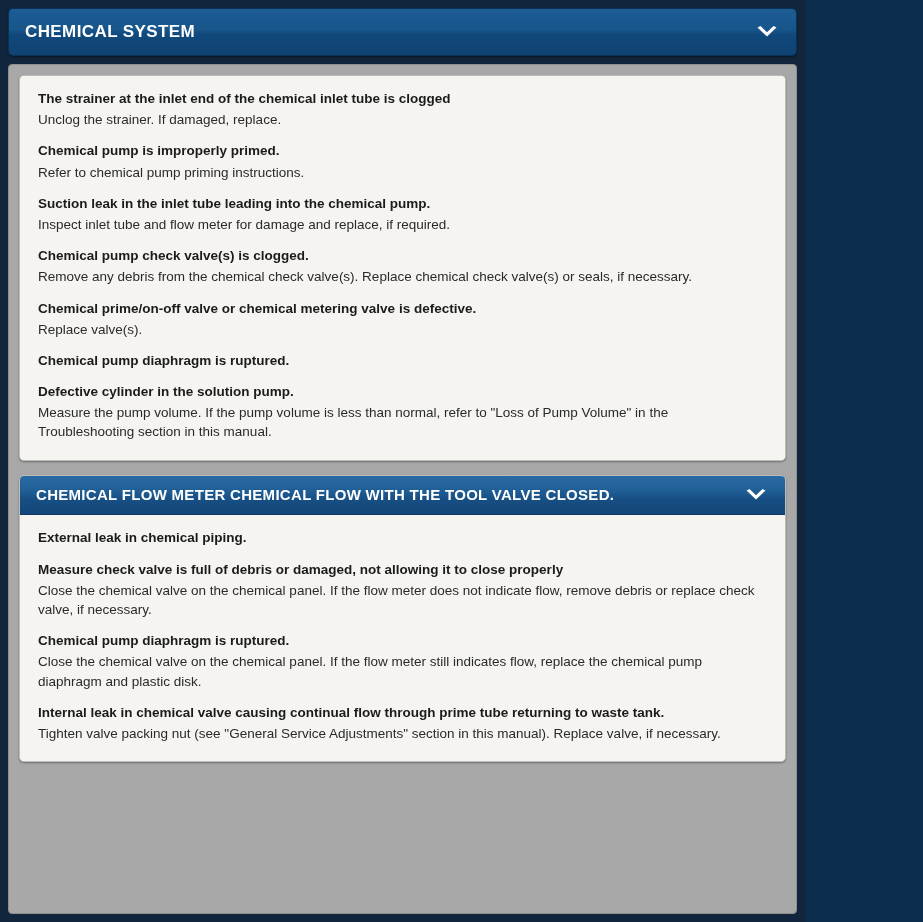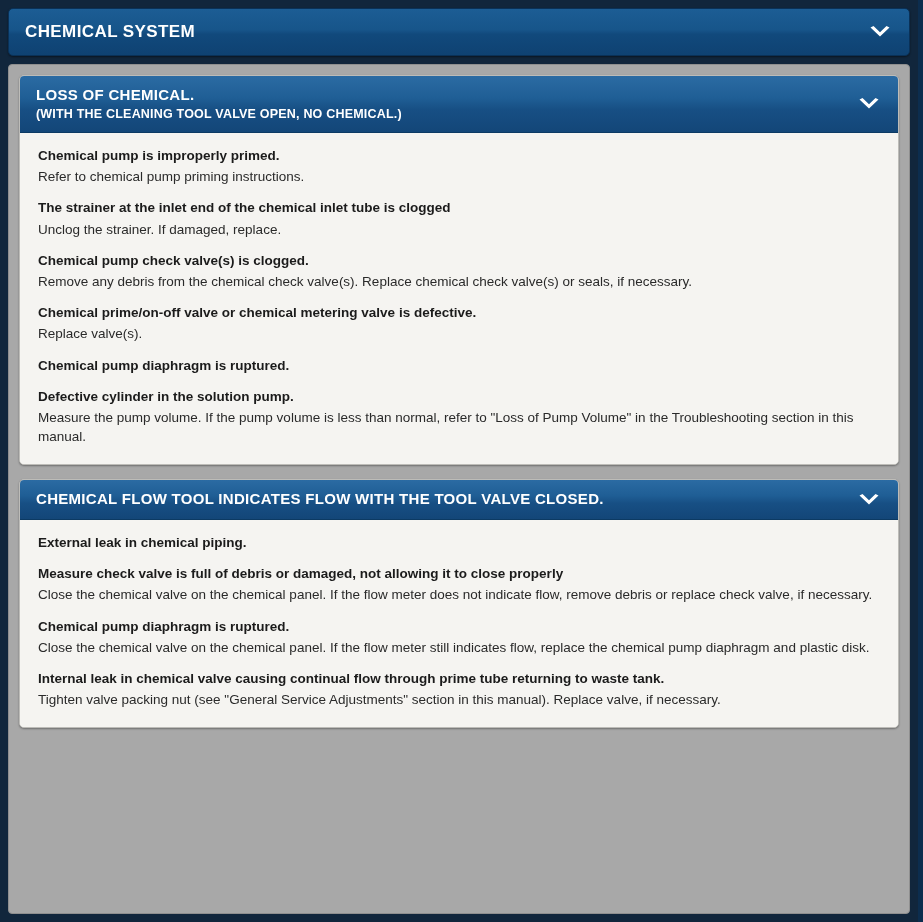--- a/index.html
+++ b/index.html
@@ -8,21 +8,21 @@
   }
   body {
     width: 923px;
     height: 922px;
     background: #0c2d4e;
     font-family: "Liberation Sans", sans-serif;
     overflow: hidden;
   }
 
   .page {
-    width: 918px;
+    width: 805px;
     height: 922px;
     box-sizing: border-box;
     background: #11263c;
     padding: 8px;
     display: flex;
     flex-direction: column;
   }
 
   
   .system-header {
@@ -129,78 +129,73 @@
     <span class="chevron">
       <svg width="22" height="14" viewBox="0 0 22 14" xmlns="http://www.w3.org/2000/svg">
         <path d="M1.5 2.5 L11 11.5 L20.5 2.5 L17.5 1 L11 7.2 L4.5 1 Z" fill="#ffffff"></path>
       </svg>
     </span>
   </div>
 
   <div class="body-area">
 
     <div class="panel">
+      <div class="panel-body">
+        <div class="item">
+          <div class="cause">The strainer at the inlet end of the chemical inlet tube is clogged</div>
+          <div class="remedy">Unclog the strainer. If damaged, replace.</div>
+        </div>
+        <div class="item">
+          <div class="cause">Chemical pump is improperly primed.</div>
+          <div class="remedy">Refer to chemical pump priming instructions.</div>
+        </div>
+        <div class="item">
+          <div class="cause">Suction leak in the inlet tube leading into the chemical pump.</div>
+          <div class="remedy">Inspect inlet tube and flow meter for damage and replace, if required.</div>
+        </div>
+        <div class="item">
+          <div class="cause">Chemical pump check valve(s) is clogged.</div>
+          <div class="remedy">Remove any debris from the chemical check valve(s). Replace chemical check valve(s) or seals, if necessary.</div>
+        </div>
+        <div class="item">
+          <div class="cause">Chemical prime/on-off valve or chemical metering valve is defective.</div>
+          <div class="remedy">Replace valve(s).</div>
+        </div>
+        <div class="item">
+          <div class="cause">Chemical pump diaphragm is ruptured.</div>
+        </div>
+        <div class="item">
+          <div class="cause">Defective cylinder in the solution pump.</div>
+          <div class="remedy">Measure the pump volume. If the pump volume is less than normal, refer to "Loss of Pump Volume" in the Troubleshooting section in this manual.</div>
+        </div>
+      </div>
+    </div>
+
+    <div class="panel">
       <div class="panel-header">
-        <div class="ph-title">LOSS OF CHEMICAL.</div>
-        <div class="ph-sub">(WITH THE CLEANING TOOL VALVE OPEN, NO CHEMICAL.)</div>
+        <div class="ph-title">CHEMICAL FLOW METER CHEMICAL FLOW WITH THE TOOL VALVE CLOSED.</div>
         <span class="chevron">
           <svg width="22" height="14" viewBox="0 0 22 14" xmlns="http://www.w3.org/2000/svg">
             <path d="M1.5 2.5 L11 11.5 L20.5 2.5 L17.5 1 L11 7.2 L4.5 1 Z" fill="#ffffff"></path>
           </svg>
         </span>
       </div>
       <div class="panel-body">
         <div class="item">
-          <div class="cause">Chemical pump is improperly primed.</div>
-          <div class="remedy">Refer to chemical pump priming instructions.</div>
-        </div>
-        <div class="item">
-          <div class="cause">The strainer at the inlet end of the chemical inlet tube is clogged</div>
-          <div class="remedy">Unclog the strainer. If damaged, replace.</div>
-        </div>
-        <div class="item">
-          <div class="cause">Chemical pump check valve(s) is clogged.</div>
-          <div class="remedy">Remove any debris from the chemical check valve(s). Replace chemical check valve(s) or seals, if necessary.</div>
-        </div>
-        <div class="item">
-          <div class="cause">Chemical prime/on-off valve or chemical metering valve is defective.</div>
-          <div class="remedy">Replace valve(s).</div>
+          <div class="cause">External leak in chemical piping.</div>
+        </div>
+        <div class="item">
+          <div class="cause">Measure check valve is full of debris or damaged, not allowing it to close properly</div>
+          <div class="remedy">Close the chemical valve on the chemical panel. If the flow meter does not indicate flow, remove debris or replace check valve, if necessary.</div>
         </div>
         <div class="item">
           <div class="cause">Chemical pump diaphragm is ruptured.</div>
-        </div>
-        <div class="item">
-          <div class="cause">Defective cylinder in the solution pump.</div>
-          <div class="remedy">Measure the pump volume. If the pump volume is less than normal, refer to "Loss of Pump Volume" in the Troubleshooting section in this manual.</div>
+          <div class="remedy">Close the chemical valve on the chemical panel. If the flow meter still indicates flow, replace the chemical pump diaphragm and plastic disk.</div>
+        </div>
+        <div class="item">
+          <div class="cause">Internal leak in chemical valve causing continual flow through prime tube returning to waste tank.</div>
+          <div class="remedy">Tighten valve packing nut (see "General Service Adjustments" section in this manual). Replace valve, if necessary.</div>
         </div>
       </div>
     </div>
 
-    <div class="panel">
-      <div class="panel-header">
-        <div class="ph-title">CHEMICAL FLOW TOOL INDICATES FLOW WITH THE TOOL VALVE CLOSED.</div>
-        <span class="chevron">
-          <svg width="22" height="14" viewBox="0 0 22 14" xmlns="http://www.w3.org/2000/svg">
-            <path d="M1.5 2.5 L11 11.5 L20.5 2.5 L17.5 1 L11 7.2 L4.5 1 Z" fill="#ffffff"></path>
-          </svg>
-        </span>
-      </div>
-      <div class="panel-body">
-        <div class="item">
-          <div class="cause">External leak in chemical piping.</div>
-        </div>
-        <div class="item">
-          <div class="cause">Measure check valve is full of debris or damaged, not allowing it to close properly</div>
-          <div class="remedy">Close the chemical valve on the chemical panel. If the flow meter does not indicate flow, remove debris or replace check valve, if necessary.</div>
-        </div>
-        <div class="item">
-          <div class="cause">Chemical pump diaphragm is ruptured.</div>
-          <div class="remedy">Close the chemical valve on the chemical panel. If the flow meter still indicates flow, replace the chemical pump diaphragm and plastic disk.</div>
-        </div>
-        <div class="item">
-          <div class="cause">Internal leak in chemical valve causing continual flow through prime tube returning to waste tank.</div>
-          <div class="remedy">Tighten valve packing nut (see "General Service Adjustments" section in this manual). Replace valve, if necessary.</div>
-        </div>
-      </div>
-    </div>
-
   </div>
 </div>
 
 </body></html>

